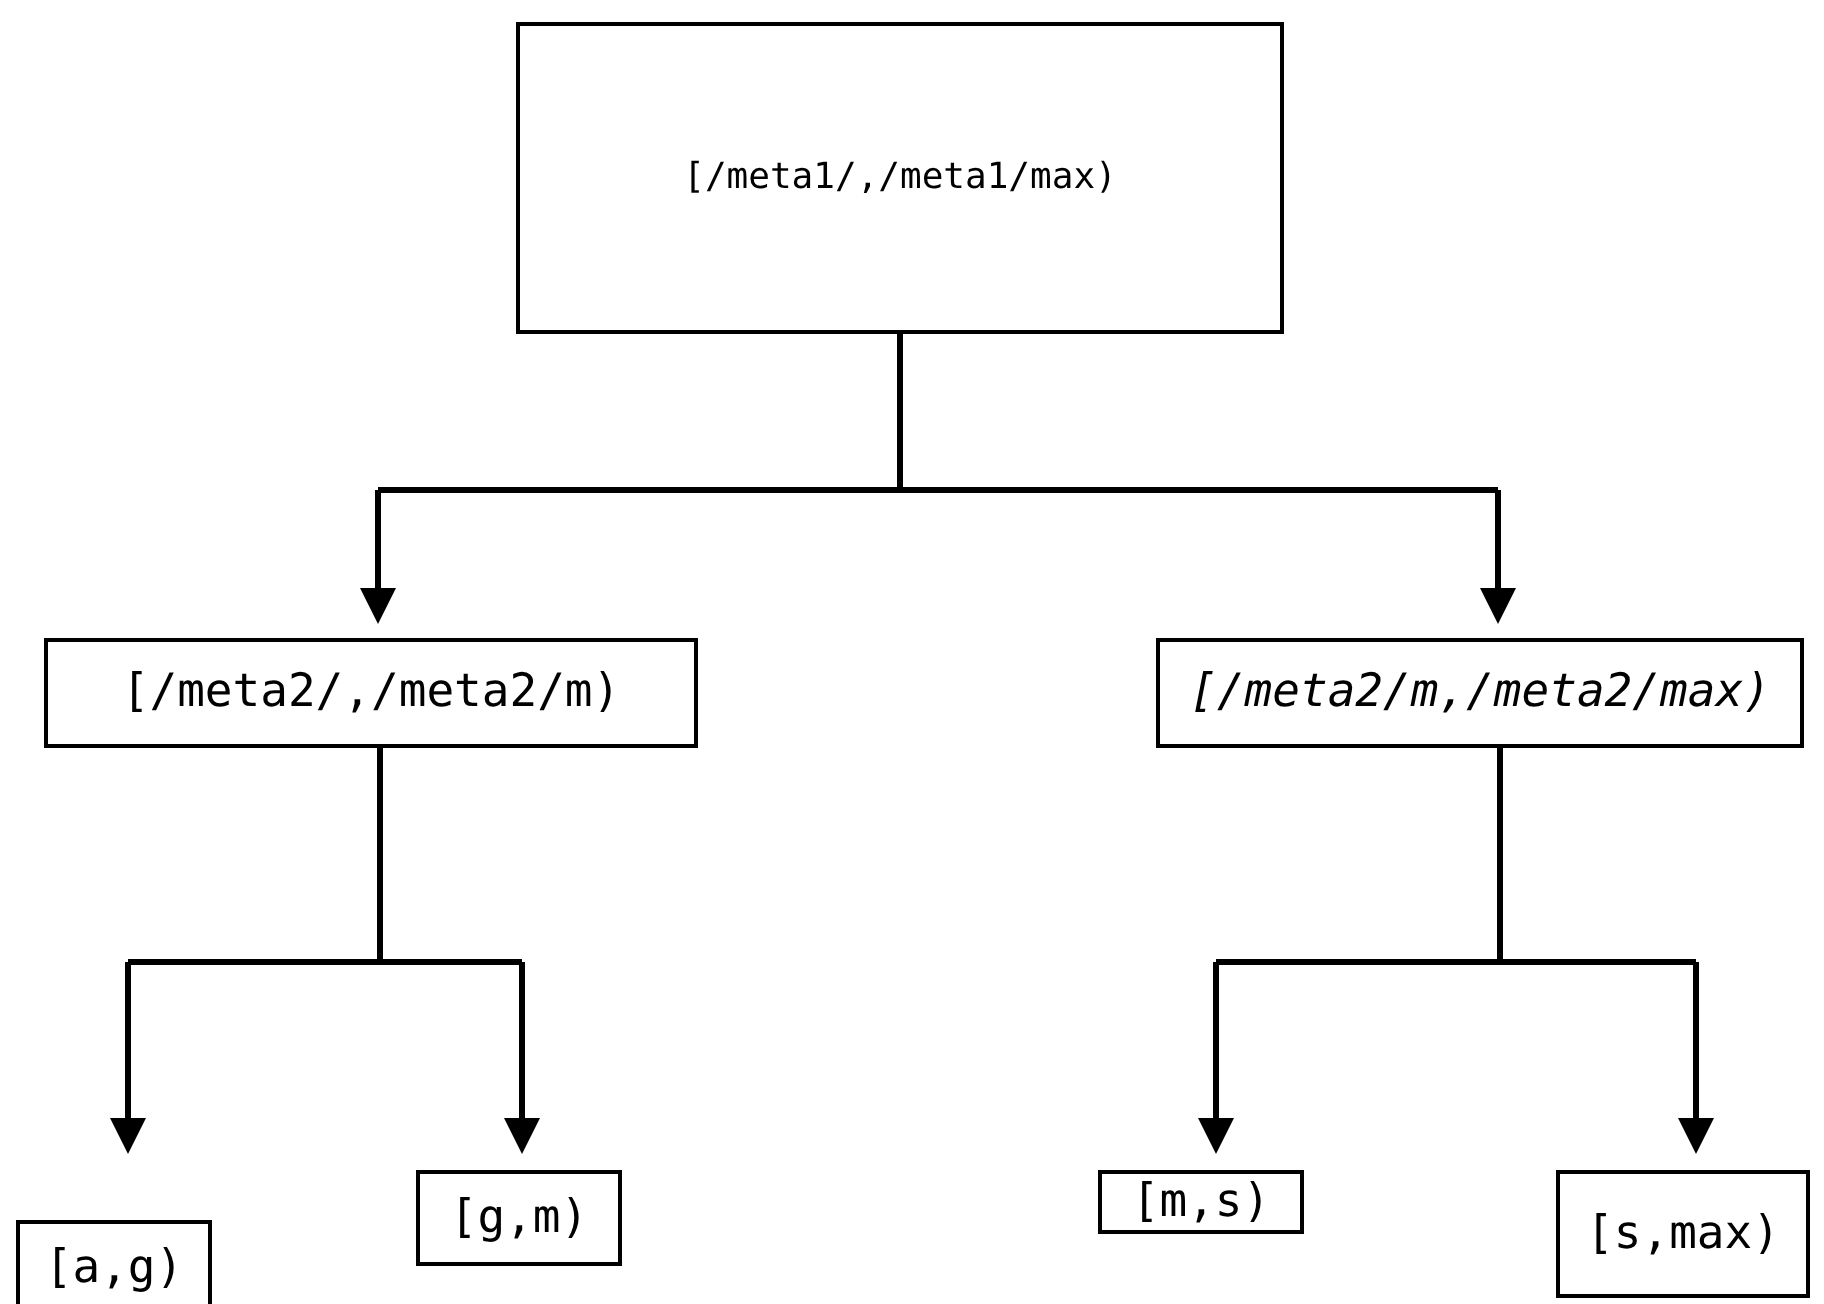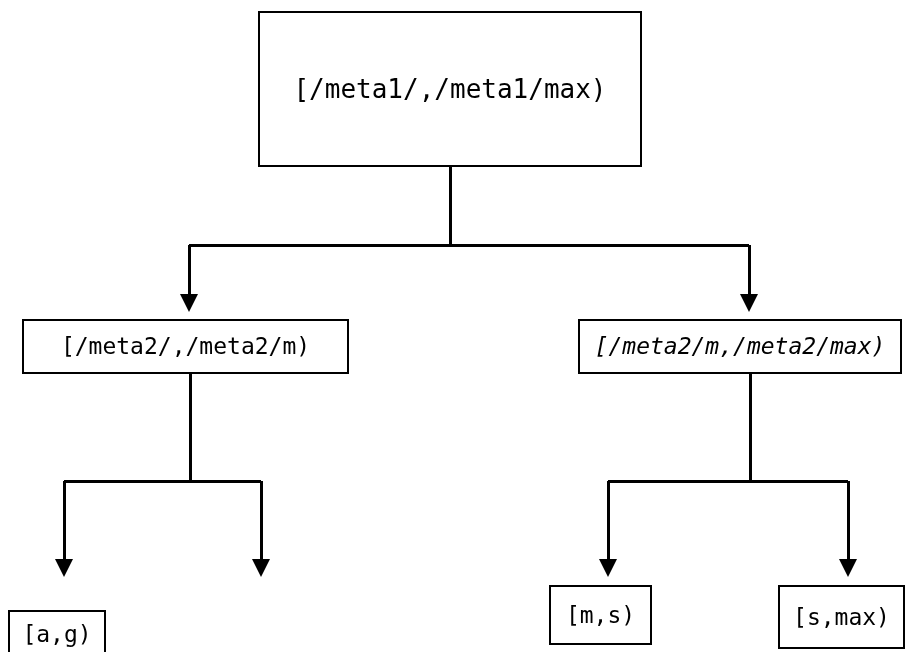--- a/index.html
+++ b/index.html
@@ -30,21 +30,21 @@
     background: #ffffff;
     border: 2px solid #000000;
     display: flex;
     align-items: center;
     justify-content: center;
     color: #000000;
     white-space: pre;
     letter-spacing: 0px;
   }
   .node-root {
-    font-size: 26px;
+    font-size: 18px;
   }
   .node-mid {
     font-size: 23px;
     justify-content: center;
   }
   .node-leaf {
     font-size: 23px;
   }
   .node-label {
     display: block;
@@ -93,22 +93,25 @@
   </div>
 
   <div class="node node-mid" style="left:578px; top:319px; width:324px; height:55px;font-style:italic;">
     <span class="node-label">[/meta2/m,/meta2/max)</span>
   </div>
 
   <div class="node node-leaf" style="left:8px; top:581px; width:98px; height:48px;margin-top:29px;">
     <span class="node-label">[a,g)</span>
   </div>
 
+  <div class="node node-leaf" style="left:208px; top:585px; width:103px; height:48px;">
+    <span class="node-label">[g,m)</span>
+  </div>
 
-  <div class="node node-leaf" style="left:549px; top:585px; width:103px; height:60px;">
+  <div class="node node-leaf" style="left:549px; top:585px; width:103px; height:32px;">
     <span class="node-label">[m,s)</span>
   </div>
 
   <div class="node node-leaf" style="left:778px; top:585px; width:127px; height:64px;">
     <span class="node-label">[s,max)</span>
   </div>
 
 </div>
 
 </body></html>

